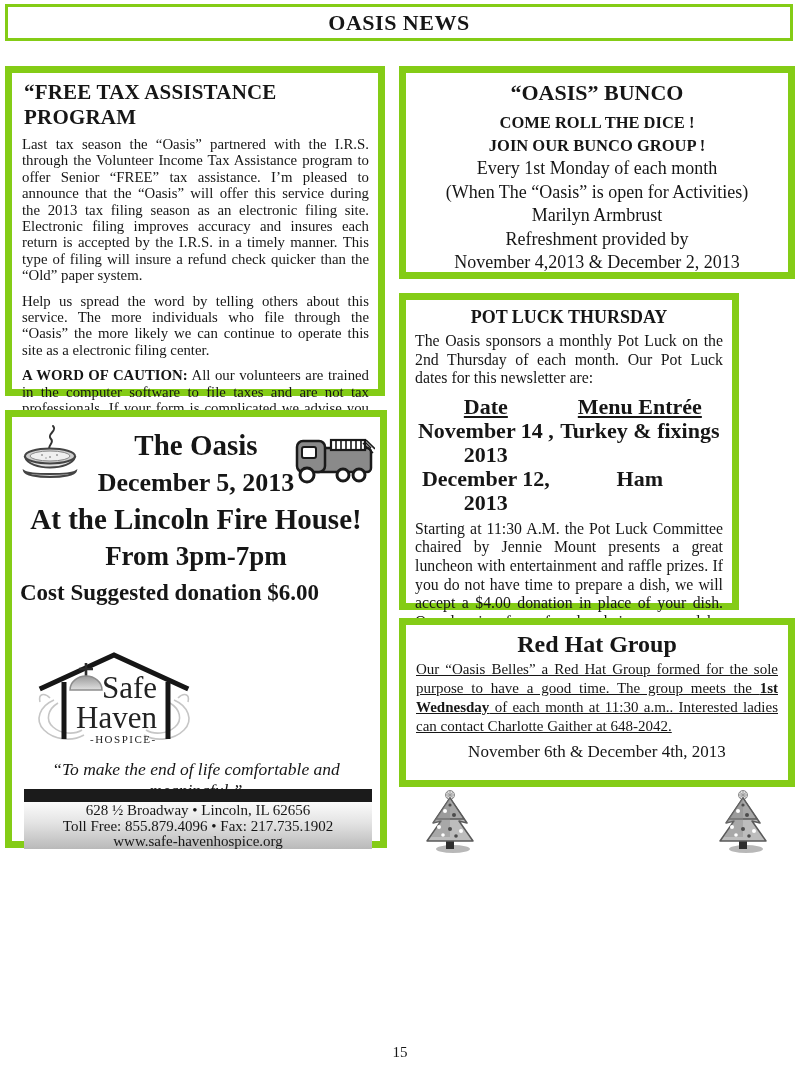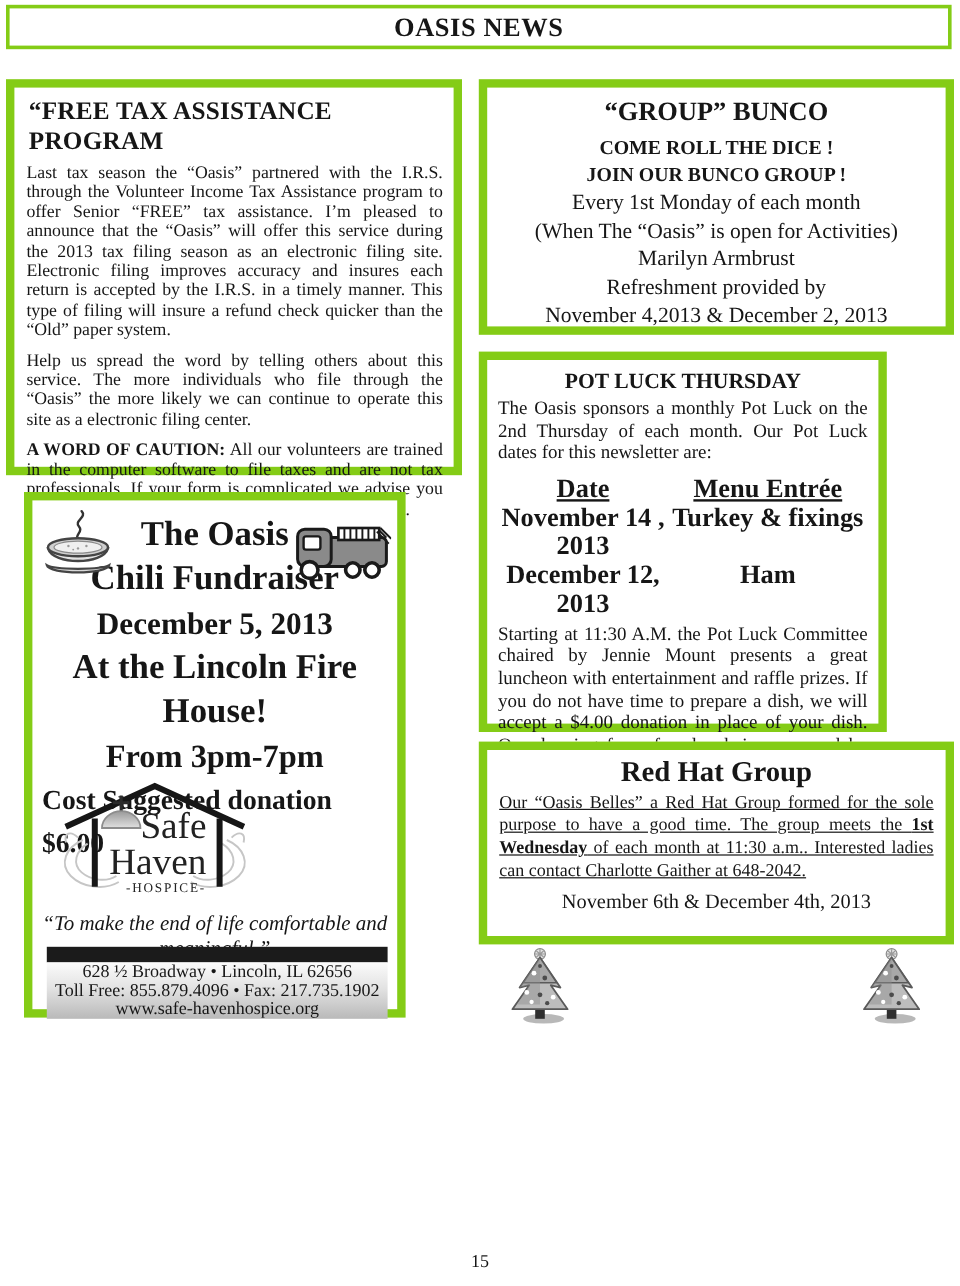--- a/index.html
+++ b/index.html
@@ -17,21 +17,21 @@
   .header-title { text-align:center; font-weight:bold; font-size:22px; line-height:31px; letter-spacing:.5px; }
 
   
   .tax-box { left:5px; top:66px; width:380px; height:330px; padding:5px 9px 4px 10px; }
   .tax-heading { font-weight:bold; font-size:21px; letter-spacing:.2px; margin:2px 0 6px 2px; }
   .tax-p { font-size:14.8px; line-height:16.4px; text-align:justify; margin-bottom:9px; }
   .tax-p:last-child { margin-bottom:0; }
   .caution-label { font-weight:bold; }
 
   
-  .chili-box { left:20px; top:410px; width:318px; height:438px; }
+  .chili-box { left:5px; top:410px; width:382px; height:438px; }
   .chili-lines { padding-top:10px; text-align:center; }
   .chili-l { font-weight:bold; line-height:37px; }
   .chili-l1,.chili-l2,.chili-l4 { font-size:29px; }
   .chili-l3 { font-size:26px; }
   .chili-l5 { font-size:27px; }
   .chili-l6 { font-size:23px; text-align:left; padding-left:8px; line-height:36px; }
   .bowl-icon { position:absolute; left:8px; top:6px; }
   .truck-icon { position:absolute; right:5px; top:16px; }
   .sh-logo { position:absolute; left:16px; top:231px; }
   .tagline { position:absolute; left:0; right:0; top:342px; text-align:center;
@@ -104,21 +104,20 @@
       <rect x="38" y="7" width="34" height="10" fill="#ffffff" stroke="#1a1a1a" stroke-width="2.2"></rect>
       <path d="M43,7 v10 M48,7 v10 M53,7 v10 M58,7 v10 M63,7 v10 M68,7 v10" stroke="#1a1a1a" stroke-width="1.6"></path>
       <path d="M70,10 L80,20 M73,7 L82,16 M72,9 L75,12 M75,12 L78,15" stroke="#1a1a1a" stroke-width="1.6"></path>
       <circle cx="14" cy="42" r="7" fill="#ffffff" stroke="#1a1a1a" stroke-width="3"></circle>
       <circle cx="50" cy="42" r="6" fill="#ffffff" stroke="#1a1a1a" stroke-width="3"></circle>
       <circle cx="66" cy="42" r="6" fill="#ffffff" stroke="#1a1a1a" stroke-width="3"></circle>
     </svg>
 
     <div class="chili-lines">
       <div class="chili-l chili-l1">The Oasis</div>
-      <div class="chili-l chili-l2">Chili Fundraiser</div>
       <div class="chili-l chili-l3">December 5, 2013</div>
       <div class="chili-l chili-l4">At the  Lincoln Fire House!</div>
       <div class="chili-l chili-l5">From 3pm-7pm</div>
       <div class="chili-l chili-l6">Cost   Suggested donation $6.00</div>
     </div>
 
     <svg class="sh-logo" width="172" height="108" viewBox="0 0 172 108">
       <defs>
         <linearGradient id="dome" x1="0" y1="0" x2="0" y2="1">
           <stop offset="0" stop-color="#9a9a9a"></stop>
@@ -153,21 +152,21 @@
     <div class="tagline">“To make the end of life comfortable and meaningful.”</div>
     <div class="addr-bar"></div>
     <div class="addr-panel">
       <div>628 ½ Broadway • Lincoln, IL 62656</div>
       <div>Toll Free: 855.879.4096 • Fax: 217.735.1902</div>
       <div>www.safe-havenhospice.org</div>
     </div>
   </div>
 
   <div class="box bunco-box">
-    <div class="bunco-title">“GROUP” BUNCO</div>
+    <div class="bunco-title">“OASIS” BUNCO</div>
     <div class="bunco-bold">COME ROLL THE DICE !</div>
     <div class="bunco-bold">JOIN OUR BUNCO GROUP !</div>
     <div class="bunco-reg">Every 1st  Monday of each month</div>
     <div class="bunco-reg">(When The “Oasis” is open for Activities)</div>
     <div class="bunco-reg">Marilyn Armbrust</div>
     <div class="bunco-reg">Refreshment provided by</div>
     <div class="bunco-reg">November 4,2013 &amp; December 2, 2013</div>
   </div>
 
   <div class="box potluck-box">

